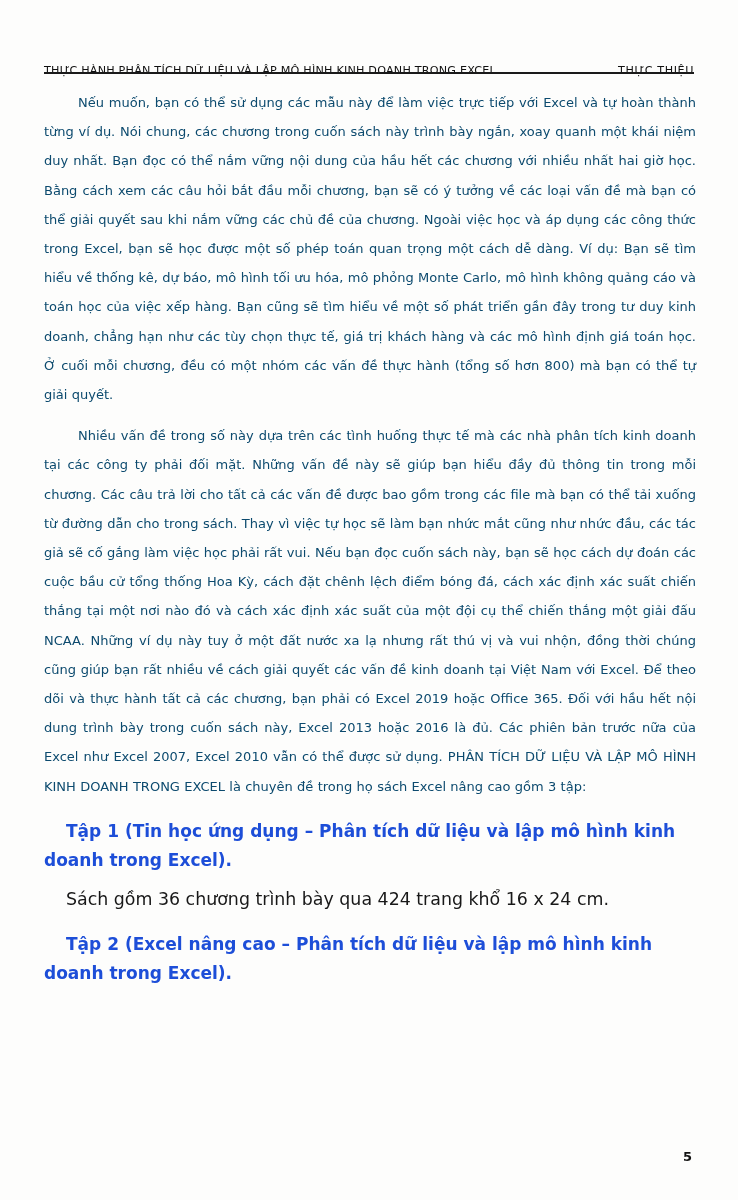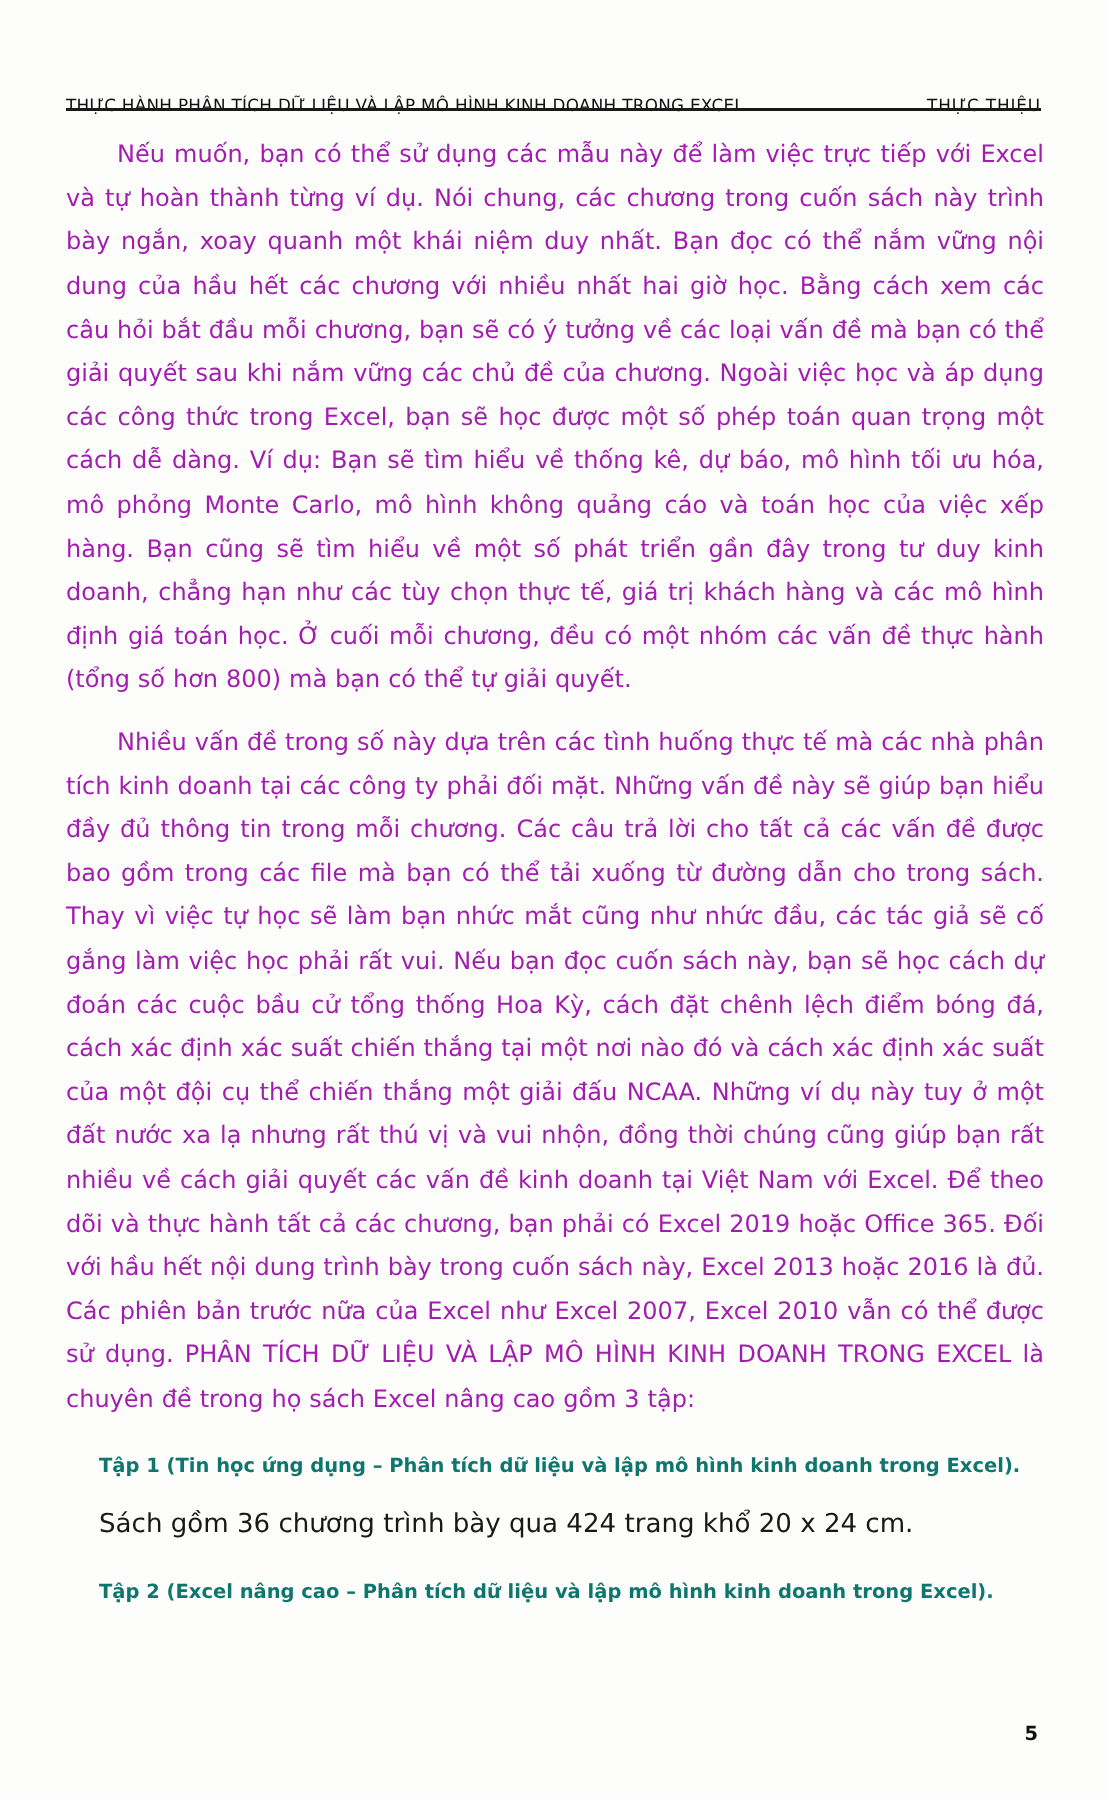--- a/index.html
+++ b/index.html
@@ -53,38 +53,38 @@
     background: #1a1a1a;
   }
   .content {
     position: absolute;
     top: 88px;
     left: 44px;
     width: 652px;
   }
   p.body-par {
     margin: 0 0 0 0;
-    font-size: 16px;
+    font-size: 13px;
     line-height: 29.2px;
     text-align: justify;
     text-justify: inter-word;
     text-indent: 34px;
-    color: #a21caf;
+    color: #0c4a6e;
     word-spacing: 0.2px;
   }
   p.body-par + p.body-par {
     margin-top: 12px;
   }
   p.sub-bold {
     margin: 16px 0 0 0;
-    font-size: 13px;
+    font-size: 17px;
     line-height: 29px;
     font-weight: bold;
     text-indent: 22px;
-    color: #0f766e;
+    color: #1d4ed8;
   }
   p.sub-plain {
     margin: 10px 0 0 0;
     font-size: 17.4px;
     line-height: 29px;
     text-indent: 22px;
     color: #181818;
   }
   .page-number {
     position: absolute;
@@ -103,18 +103,18 @@
   <div class="header">
     <div class="header-left">THỰC HÀNH PHÂN TÍCH DỮ LIỆU VÀ LẬP MÔ HÌNH KINH DOANH TRONG EXCEL</div>
     <div class="header-right">THỰC THIỆU</div>
   </div>
   <div class="header-rule"></div>
 
   <div class="content">
     <p class="body-par">Nếu muốn, bạn có thể sử dụng các mẫu này để làm việc trực tiếp với Excel và tự hoàn thành từng ví dụ. Nói chung, các chương trong cuốn sách này trình bày ngắn, xoay quanh một khái niệm duy nhất. Bạn đọc có thể nắm vững nội dung của hầu hết các chương với nhiều nhất hai giờ học. Bằng cách xem các câu hỏi bắt đầu mỗi chương, bạn sẽ có ý tưởng về các loại vấn đề mà bạn có thể giải quyết sau khi nắm vững các chủ đề của chương. Ngoài việc học và áp dụng các công thức trong Excel, bạn sẽ học được một số phép toán quan trọng một cách dễ dàng. Ví dụ: Bạn sẽ tìm hiểu về thống kê, dự báo, mô hình tối ưu hóa, mô phỏng Monte Carlo, mô hình không quảng cáo và toán học của việc xếp hàng. Bạn cũng sẽ tìm hiểu về một số phát triển gần đây trong tư duy kinh doanh, chẳng hạn như các tùy chọn thực tế, giá trị khách hàng và các mô hình định giá toán học. Ở cuối mỗi chương, đều có một nhóm các vấn đề thực hành (tổng số hơn 800) mà bạn có thể tự giải quyết.</p>
     <p class="body-par">Nhiều vấn đề trong số này dựa trên các tình huống thực tế mà các nhà phân tích kinh doanh tại các công ty phải đối mặt. Những vấn đề này sẽ giúp bạn hiểu đầy đủ thông tin trong mỗi chương. Các câu trả lời cho tất cả các vấn đề được bao gồm trong các file mà bạn có thể tải xuống từ đường dẫn cho trong sách. Thay vì việc tự học sẽ làm bạn nhức mắt cũng như nhức đầu, các tác giả sẽ cố gắng làm việc học phải rất vui. Nếu bạn đọc cuốn sách này, bạn sẽ học cách dự đoán các cuộc bầu cử tổng thống Hoa Kỳ, cách đặt chênh lệch điểm bóng đá, cách xác định xác suất chiến thắng tại một nơi nào đó và cách xác định xác suất của một đội cụ thể chiến thắng một giải đấu NCAA. Những ví dụ này tuy ở một đất nước xa lạ nhưng rất thú vị và vui nhộn, đồng thời chúng cũng giúp bạn rất nhiều về cách giải quyết các vấn đề kinh doanh tại Việt Nam với Excel. Để theo dõi và thực hành tất cả các chương, bạn phải có Excel 2019 hoặc Office 365. Đối với hầu hết nội dung trình bày trong cuốn sách này, Excel 2013 hoặc 2016 là đủ. Các phiên bản trước nữa của Excel như Excel 2007, Excel 2010 vẫn có thể được sử dụng. PHÂN TÍCH DỮ LIỆU VÀ LẬP MÔ HÌNH KINH DOANH TRONG EXCEL là chuyên đề trong họ sách Excel nâng cao gồm 3 tập:</p>
     <p class="sub-bold">Tập 1 (Tin học ứng dụng – Phân tích dữ liệu và lập mô hình kinh doanh trong Excel).</p>
-    <p class="sub-plain">Sách gồm 36 chương trình bày qua 424 trang khổ 20 x 24 cm.</p>
+    <p class="sub-plain">Sách gồm 36 chương trình bày qua 424 trang khổ 16 x 24 cm.</p>
     <p class="sub-bold">Tập 2 (Excel nâng cao – Phân tích dữ liệu và lập mô hình kinh doanh trong Excel).</p>
   </div>
 
   <div class="page-number">5</div>
 </div>
 
 </body></html>

